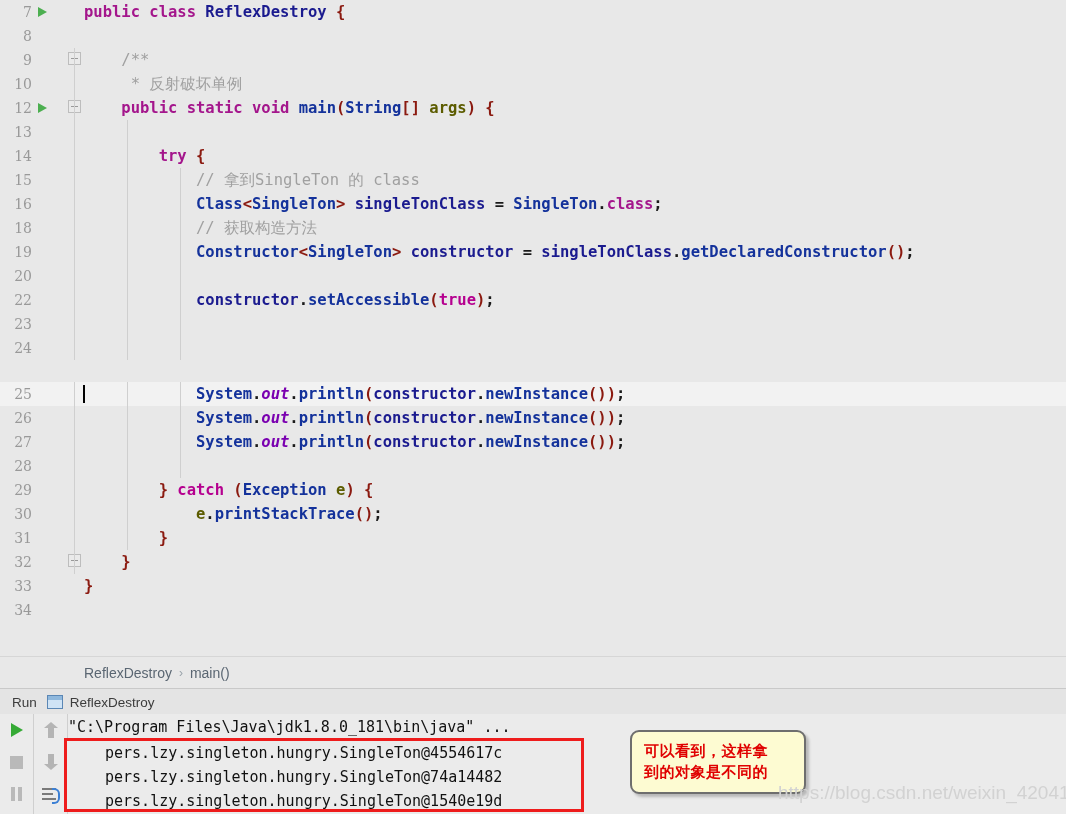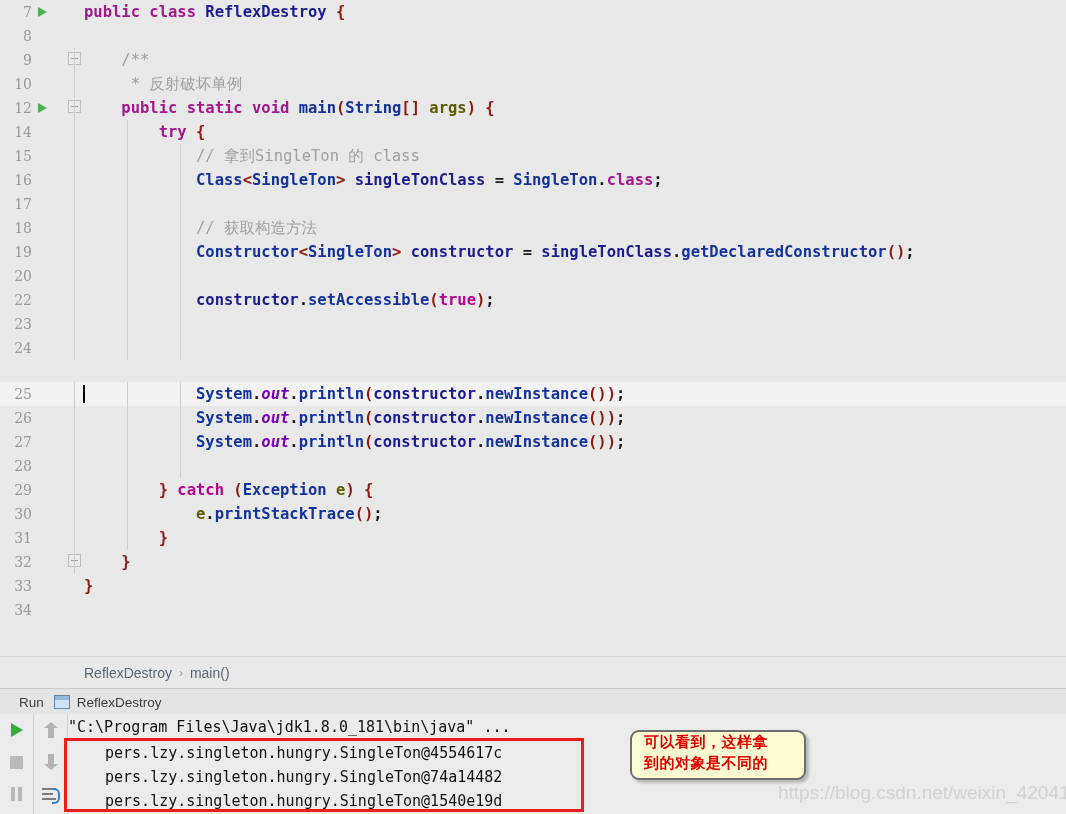--- a/index.html
+++ b/index.html
@@ -64,21 +64,21 @@
   .breadcrumb .bc{padding-left:84px;}
   .breadcrumb .sep{padding:0 7px;color:#9aa3ab;font-size:12px;}
 
   
   .runhdr{
     position:absolute;left:0;top:688px;width:1066px;height:26px;
     background:#e4e4e4;border-top:1px solid #c9c9c9;
     display:flex;align-items:center;
     font-family:"Liberation Sans","DejaVu Sans",sans-serif;font-size:13.5px;color:#3c3c3c;
   }
-  .runhdr .lbl{padding-left:19px;}
+  .runhdr .lbl{padding-left:12px;}
   .runhdr .tab{display:flex;align-items:center;margin-left:10px;gap:7px;}
   .win-icon{position:relative;width:16px;height:14px;border:1px solid #5b87b5;background:#cfe3f5;box-sizing:border-box;}
   .win-icon:after{content:"";position:absolute;left:0;top:0;right:0;height:4px;background:#8fb8dd;}
 
   .runbody{position:absolute;left:0;top:714px;width:1066px;height:100px;background:#ebebeb;}
   .runtools{position:absolute;left:0;top:0;width:33px;height:100px;background:#ebebeb;}
   .runtools2{position:absolute;left:33px;top:0;width:33px;height:100px;background:#ebebeb;border-left:1px solid #cfcfcf;border-right:1px solid #cfcfcf;}
   .tbtn{width:33px;height:32px;display:flex;align-items:center;justify-content:center;}
   .ic-play{width:0;height:0;border-left:12px solid #35aa35;border-top:7px solid transparent;border-bottom:7px solid transparent;}
   .ic-stop{width:13px;height:13px;background:#b9b9b9;}
@@ -105,24 +105,24 @@
     position:absolute;left:64px;top:24px;width:520px;height:74px;
     border:3px solid #ee1c1c;box-sizing:border-box;background:#ebebeb;
   }
   .outline{
     height:24px;line-height:24px;padding-left:14px;
     font-family:"DejaVu Sans Mono","Liberation Mono",monospace;font-size:15px;color:#111;white-space:pre;margin-left:24px;
   }
 
   
   .callout{
-    position:absolute;left:630px;top:730px;width:176px;height:50px;
+    position:absolute;left:630px;top:730px;width:176px;height:64px;
     background:#fdfbd2;border:2px solid #6e6e6e;border-radius:9px;
     box-shadow:3px 3px 3px rgba(0,0,0,.22);
-    display:flex;flex-direction:column;justify-content:flex-start;
+    display:flex;flex-direction:column;justify-content:center;
     padding-left:12px;box-sizing:border-box;
   }
   .callout div{
     font-family:"DejaVu Sans","Liberation Sans",sans-serif;
     font-size:15px;font-weight:bold;color:#e00000;line-height:21px;letter-spacing:.5px;
   }
   .watermark{
     position:absolute;left:778px;top:782px;
     font-family:"Liberation Sans","DejaVu Sans",sans-serif;font-size:19px;color:#d2d2d2;
     white-space:nowrap;pointer-events:none;
@@ -133,24 +133,24 @@
 
 <div class="app">
 
   <div class="editor">
     <div class="code-area" id="code-area">
         <div class="line"><span class="ln">7</span><span class="gutter-run"><i></i></span><span class="code"><span class="kw">public </span><span class="kw">class </span><span class="ident">ReflexDestroy </span><span class="punct">{</span></span></div>
         <div class="line"><span class="ln">8</span><span class="code"></span></div>
         <div class="line"><span class="ln">9</span><span class="fold"><b></b><span class="stem half-bot"></span></span><span class="vline" style="left: 74px;"></span><span class="code"><span class="cmt">    /**</span></span></div>
         <div class="line"><span class="ln">10</span><span class="fold"><span class="stem"></span></span><span class="vline" style="left: 74px;"></span><span class="code"><span class="cmt">     * 反射破坏单例</span></span></div>
         <div class="line"><span class="ln">12</span><span class="gutter-run"><i></i></span><span class="fold"><b></b><span class="stem half-bot"></span></span><span class="vline" style="left: 74px;"></span><span class="code"><span class="plain">    </span><span class="kw">public </span><span class="kw">static </span><span class="kw">void </span><span class="typ">main</span><span class="punct">(</span><span class="typ">String</span><span class="punct">[]</span><span class="var"> args</span><span class="punct">)</span><span class="punct"> {</span></span></div>
+        <div class="line"><span class="ln">13</span><span class="vline" style="left: 74px;"></span><span class="vline" style="left: 127px;"></span><span class="code"></span></div>
         <div class="line"><span class="ln">14</span><span class="vline" style="left: 74px;"></span><span class="vline" style="left: 127px;"></span><span class="code"><span class="plain">        </span><span class="kw">try</span><span class="punct"> {</span></span></div>
         <div class="line"><span class="ln">15</span><span class="vline" style="left: 74px;"></span><span class="vline" style="left: 127px;"></span><span class="vline" style="left: 180px;"></span><span class="code"><span class="cmt">            // 拿到SingleTon 的 class</span></span></div>
         <div class="line"><span class="ln">16</span><span class="vline" style="left: 74px;"></span><span class="vline" style="left: 127px;"></span><span class="vline" style="left: 180px;"></span><span class="code"><span class="plain">            </span><span class="typ">Class</span><span class="punct">&lt;</span><span class="typ">SingleTon</span><span class="punct">&gt;</span><span class="ident"> singleTonClass </span><span class="plain">= </span><span class="typ">SingleTon</span><span class="plain">.</span><span class="kw">class</span><span class="plain">;</span></span></div>
-        <div class="line"><span class="ln">17</span><span class="vline" style="left: 74px;"></span><span class="vline" style="left: 127px;"></span><span class="vline" style="left: 180px;"></span><span class="code"></span></div>
         <div class="line"><span class="ln">18</span><span class="vline" style="left: 74px;"></span><span class="vline" style="left: 127px;"></span><span class="vline" style="left: 180px;"></span><span class="code"><span class="cmt">            // 获取构造方法</span></span></div>
         <div class="line"><span class="ln">19</span><span class="vline" style="left: 74px;"></span><span class="vline" style="left: 127px;"></span><span class="vline" style="left: 180px;"></span><span class="code"><span class="plain">            </span><span class="typ">Constructor</span><span class="punct">&lt;</span><span class="typ">SingleTon</span><span class="punct">&gt;</span><span class="ident"> constructor </span><span class="plain">= </span><span class="ident">singleTonClass</span><span class="plain">.</span><span class="typ">getDeclaredConstructor</span><span class="punct">()</span><span class="plain">;</span></span></div>
         <div class="line"><span class="ln">20</span><span class="vline" style="left: 74px;"></span><span class="vline" style="left: 127px;"></span><span class="vline" style="left: 180px;"></span><span class="code"></span></div>
         <div class="line"><span class="ln">22</span><span class="vline" style="left: 74px;"></span><span class="vline" style="left: 127px;"></span><span class="vline" style="left: 180px;"></span><span class="code"><span class="plain">            </span><span class="ident">constructor</span><span class="plain">.</span><span class="typ">setAccessible</span><span class="punct">(</span><span class="kw2">true</span><span class="punct">)</span><span class="plain">;</span></span></div>
         <div class="line"><span class="ln">23</span><span class="vline" style="left: 74px;"></span><span class="vline" style="left: 127px;"></span><span class="vline" style="left: 180px;"></span><span class="code"></span></div>
         <div class="line"><span class="ln">24</span><span class="vline" style="left: 74px;"></span><span class="vline" style="left: 127px;"></span><span class="vline" style="left: 180px;"></span></div>
         <div class="line cur"><span class="ln">25</span><span class="vline" style="left: 74px;"></span><span class="vline" style="left: 127px;"></span><span class="vline" style="left: 180px;"></span><span class="caret" style="left: 83px;"></span><span class="code"><span class="plain">            </span><span class="typ">System</span><span class="plain">.</span><span class="fld">out</span><span class="plain">.</span><span class="typ">println</span><span class="punct">(</span><span class="ident">constructor</span><span class="plain">.</span><span class="typ">newInstance</span><span class="punct">())</span><span class="plain">;</span></span></div>
         <div class="line"><span class="ln">26</span><span class="vline" style="left: 74px;"></span><span class="vline" style="left: 127px;"></span><span class="vline" style="left: 180px;"></span><span class="code"><span class="plain">            </span><span class="typ">System</span><span class="plain">.</span><span class="fld">out</span><span class="plain">.</span><span class="typ">println</span><span class="punct">(</span><span class="ident">constructor</span><span class="plain">.</span><span class="typ">newInstance</span><span class="punct">())</span><span class="plain">;</span></span></div>
         <div class="line"><span class="ln">27</span><span class="vline" style="left: 74px;"></span><span class="vline" style="left: 127px;"></span><span class="vline" style="left: 180px;"></span><span class="code"><span class="plain">            </span><span class="typ">System</span><span class="plain">.</span><span class="fld">out</span><span class="plain">.</span><span class="typ">println</span><span class="punct">(</span><span class="ident">constructor</span><span class="plain">.</span><span class="typ">newInstance</span><span class="punct">())</span><span class="plain">;</span></span></div>
         <div class="line"><span class="ln">28</span><span class="vline" style="left: 74px;"></span><span class="vline" style="left: 127px;"></span><span class="vline" style="left: 180px;"></span><span class="code"></span></div>

